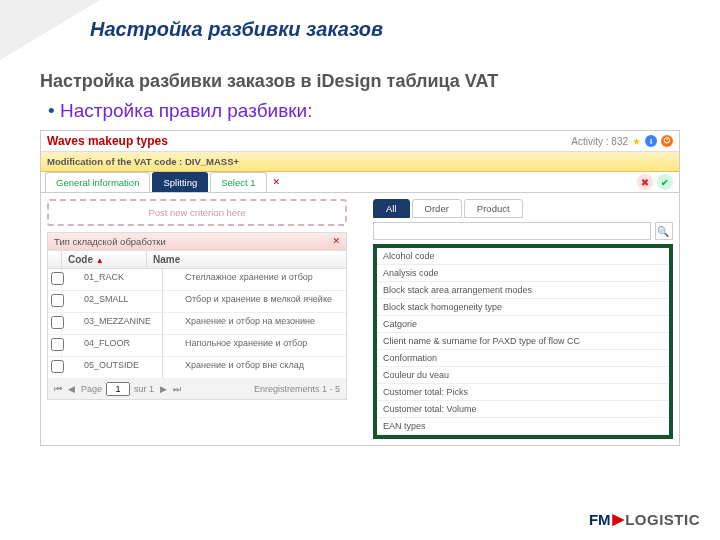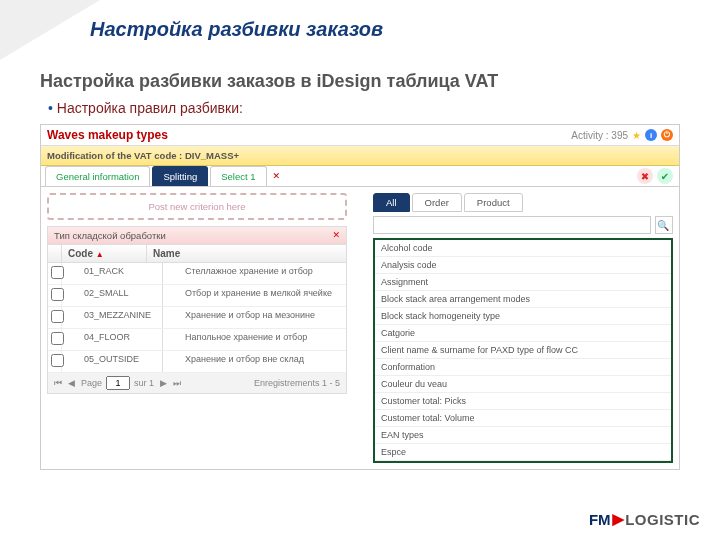--- a/index.html
+++ b/index.html
@@ -1,21 +1,21 @@
 <!DOCTYPE html>
 <html><head>
 <meta charset="utf-8">
 <style>
   * { box-sizing: border-box; margin: 0; padding: 0; }
   body { width: 720px; height: 540px; font-family: Arial, sans-serif; background: #fff; position: relative; overflow: hidden; }
   .corner-decor { position: absolute; top: 0; left: 0; width: 0; height: 0; border-top: 60px solid #e5e5e5; border-right: 100px solid transparent; opacity: .6; }
   .slide-title { color: #163b7a; font-size: 20px; font-weight: bold; padding: 18px 0 0 90px; font-style: italic; }
   .content { padding: 30px 40px 0 40px; }
   .subtitle { color: #555; font-size: 18px; font-weight: bold; margin-bottom: 8px; }
-  .bullet { color: #7f1d1d; font-size: 14px; padding-left: 8px; margin-bottom: 8px; }
+  .bullet { color: #6d28d9; font-size: 19px; padding-left: 8px; margin-bottom: 8px; }
   .bullet::before { content: "• "; color: #1a4fa0; }
   .app { border: 1px solid #ccc; font-size: 10px; color: #555; }
   .app-header { background: #fff; padding: 3px 6px; display: flex; justify-content: space-between; align-items: center; border-bottom: 1px solid #ddd; }
   .app-header .title { color: #b00; font-weight: bold; font-size: 12px; }
   .app-header .right { display: flex; gap: 4px; align-items: center; color: #888; }
   .star { color: #fbbf24; }
   .info-icon,.power-icon { width: 12px; height: 12px; border-radius: 50%; display: inline-flex; align-items: center; justify-content: center; font-size: 8px; font-weight: bold; }
   .info-icon { background: #3b82f6; color: #fff; }
   .power-icon { background: #f97316; color: #fff; }
   .subbar { background: linear-gradient(#fff2c2,#ffe680); padding: 4px 6px; font-weight: bold; color: #555; border-bottom: 1px solid #d6c56a; font-size: 9.5px; }
@@ -42,21 +42,21 @@
   .pager .pg { display: flex; gap: 4px; align-items: center; }
   .pager input { width: 24px; font-size: 9px; text-align: center; }
   .pager .rec { margin-left: auto; }
   .r-panel { flex: 1; padding-left: 16px; }
   .r-tabs { display: flex; gap: 2px; margin-bottom: 4px; }
   .r-tab { padding: 3px 12px; font-size: 9.5px; border: 1px solid #ccc; border-radius: 3px 3px 0 0; cursor: pointer; background: #fff; }
   .r-tab.active { background: #1a3a6c; color: #fff; border-color: #1a3a6c; }
   .searchrow { display: flex; gap: 4px; margin-bottom: 4px; }
   .searchrow input { flex: 1; font-size: 9.5px; padding: 2px 4px; border: 1px solid #ccc; }
   .mag { width: 18px; height: 18px; border: 1px solid #ccc; display: inline-flex; align-items: center; justify-content: center; font-size: 10px; color: #888; cursor: pointer; }
-  .r-list { border: 2px solid #14532d; }
+  .r-list { border: 4px solid #14532d; }
   .r-item { padding: 3px 6px; border-bottom: 1px solid #eee; font-size: 9px; color: #555; cursor: pointer; }
   .logo { position: absolute; right: 20px; bottom: 12px; display: flex; align-items: center; font-weight: bold; font-size: 15px; }
   .logo .fm { color: #0a2a66; }
   .logo .arrow { color: #d00; margin: 0 1px 0 2px; }
   .logo .lg { color: #555; letter-spacing: .5px; }
   .code-sort { color: #d00; font-size: 8px; }
   .close-x { color: #d00; cursor: pointer; font-size: 9px; }
 </style>
 </head>
 <body>
@@ -65,21 +65,21 @@
 <div class="slide-title">Настройка разбивки заказов</div>
 
 <div class="content">
   <div class="subtitle">Настройка разбивки заказов в iDesign таблица VAT</div>
   <div class="bullet">Настройка правил разбивки:</div>
 
   <div class="app">
     <div class="app-header">
       <span class="title">Waves makeup types</span>
       <span class="right">
-        <span>Activity : 395</span>
+        <span>Activity : 832</span>
         <span class="star">★</span>
         <span class="info-icon">i</span>
         <span class="power-icon">⏻</span>
       </span>
     </div>
     <div class="subbar">Modification of the VAT code : DIV_MASS+</div>
     <div class="tabsrow">
       <div class="tab">General information</div>
       <div class="tab active">Splitting</div>
       <div class="tab">Select 1</div>
@@ -151,31 +151,29 @@
           <div class="r-tab">Order</div>
           <div class="r-tab">Product</div>
         </div>
         <div class="searchrow">
           <input placeholder="" style="">
           <span class="mag">🔍</span>
         </div>
         <div class="r-list" id="right-list">
             <div class="r-item">Alcohol code</div>
             <div class="r-item">Analysis code</div>
-            <div class="r-item">Assignment</div>
             <div class="r-item">Block stack area arrangement modes</div>
             <div class="r-item">Block stack homogeneity type</div>
             <div class="r-item">Catgorie</div>
             <div class="r-item">Client name &amp; surname for PAXD type of flow CC</div>
             <div class="r-item">Conformation</div>
             <div class="r-item">Couleur du veau</div>
             <div class="r-item">Customer total: Picks</div>
             <div class="r-item">Customer total: Volume</div>
             <div class="r-item">EAN types</div>
-            <div class="r-item">Espce</div>
           </div>
       </div>
     </div>
   </div>
 </div>
 
 <div class="logo">
   <span class="fm">FM</span>
     <span class="arrow">▶</span>
     <span class="lg">LOGISTIC</span>

